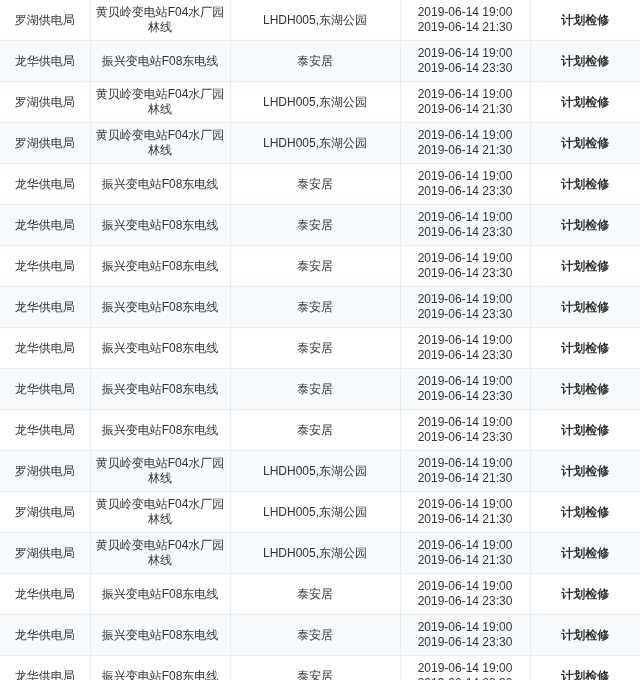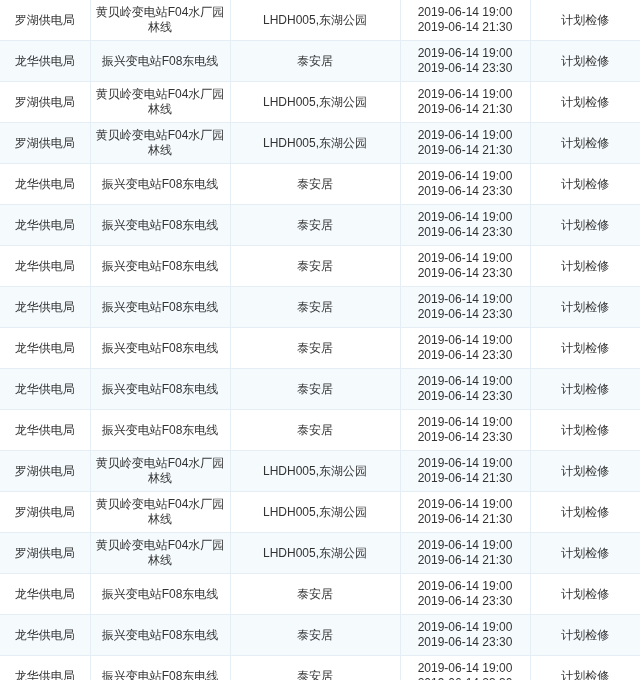--- a/index.html
+++ b/index.html
@@ -31,20 +31,21 @@
     padding: 5px 4px;
     text-align: center;
     vertical-align: middle;
     line-height: 15px;
     font-size: 12px;
     color: #333333;
     word-break: break-all;
   }
   table.data-table td:last-child {
     border-right: none;
+    font-weight: bold;
   }
   tr.row-even td {
     background: #ffffff;
   }
   tr.row-odd td {
     background: #f5fafd;
   }
   .col-org   { width: 90px; }
   .col-line  { width: 140px; }
   .col-area  { width: 170px; }

